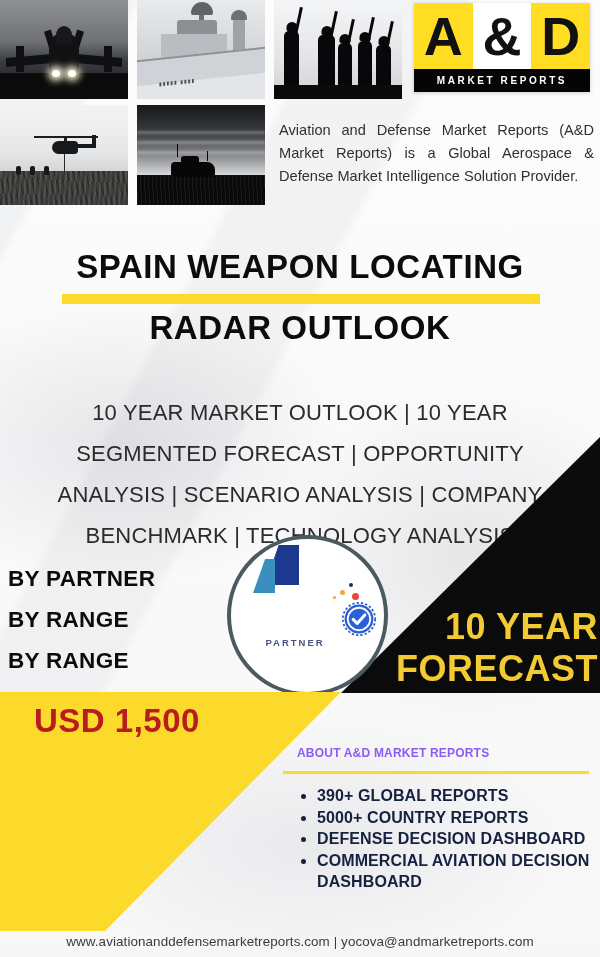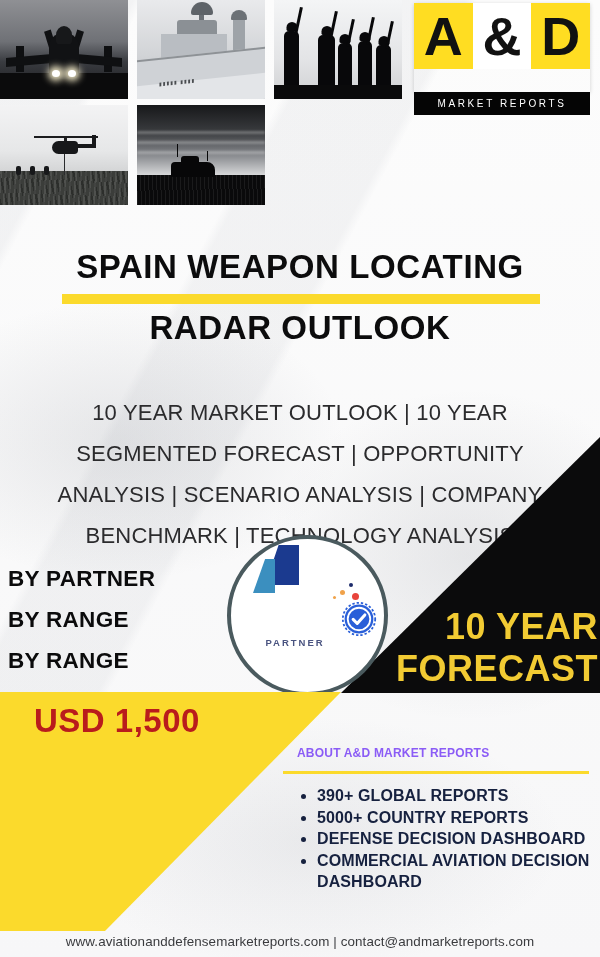--- a/index.html
+++ b/index.html
@@ -107,21 +107,21 @@
 
   
   .logo{position:absolute;left:414px;top:3px;width:176px;height:89px;
         box-shadow:0 1px 4px rgba(0,0,0,.18);}
   .logo .blocks{display:flex;height:66px;}
   .logo .blk{flex:1;display:flex;align-items:center;justify-content:center;
       font-weight:700;font-size:54px;color:#111;line-height:1;}
   .logo .y1,.logo .y2{background:#FFDD22;}
   .logo .w{background:#ffffff;}
   .logo .bar{height:23px;background:#050505;display:flex;align-items:center;justify-content:center;
-      color:#fff;font-size:10px;letter-spacing:2.6px;font-weight:400;margin-top:23px;}
+      color:#fff;font-size:10px;letter-spacing:2.6px;font-weight:700;}
 
   
   .intro{position:absolute;left:279px;top:104px;width:315px;
      font-size:14.6px;line-height:23px;color:#2f3033;text-align:justify;}
 
   
   .title1{position:absolute;left:0;right:0;top:248px;text-align:center;
     font-size:33px;font-weight:700;letter-spacing:.6px;color:#0c0c0d;}
   .rule{position:absolute;left:62px;top:294px;width:478px;height:10px;background:#FBDA2C;}
   .title2{position:absolute;left:0;right:0;top:309px;text-align:center;
@@ -262,20 +262,21 @@
 
   <div class="logo">
     <div class="blocks">
       <div class="blk y1">A</div>
       <div class="blk w">&amp;</div>
       <div class="blk y2">D</div>
     </div>
     <div class="bar">MARKET REPORTS</div>
   </div>
 
+  <p class="intro">Aviation and Defense Market Reports (A&amp;D Market Reports) is a Global Aerospace &amp; Defense Market Intelligence Solution Provider.</p>
 
   <div class="title1">SPAIN WEAPON LOCATING</div>
   <div class="rule"></div>
   <div class="title2">RADAR OUTLOOK</div>
 
   <div class="subtitle">10 YEAR MARKET OUTLOOK | 10 YEAR SEGMENTED FORECAST | OPPORTUNITY ANALYSIS | SCENARIO ANALYSIS | COMPANY BENCHMARK | TECHNOLOGY ANALYSIS</div>
 
   <svg class="blacktri" viewBox="0 0 600 957" preserveAspectRatio="none">
     <polygon points="600,437 600,693 341,693" fill="#0b0b0c"></polygon>
   </svg>
@@ -321,15 +322,15 @@
 
   <div class="about-h">ABOUT A&amp;D MARKET REPORTS</div>
   <div class="about-rule"></div>
   <ul class="about-list">
     <li>390+ GLOBAL REPORTS</li>
     <li>5000+ COUNTRY REPORTS</li>
     <li>DEFENSE DECISION DASHBOARD</li>
     <li>COMMERCIAL AVIATION DECISION DASHBOARD</li>
   </ul>
 
-  <div class="footer">www.aviationanddefensemarketreports.com | contact@andmarketreports.com</div>
+  <div class="footer">www.aviationanddefensemarketreports.com | yocova@andmarketreports.com</div>
 
 </div>
 
 </body></html>

